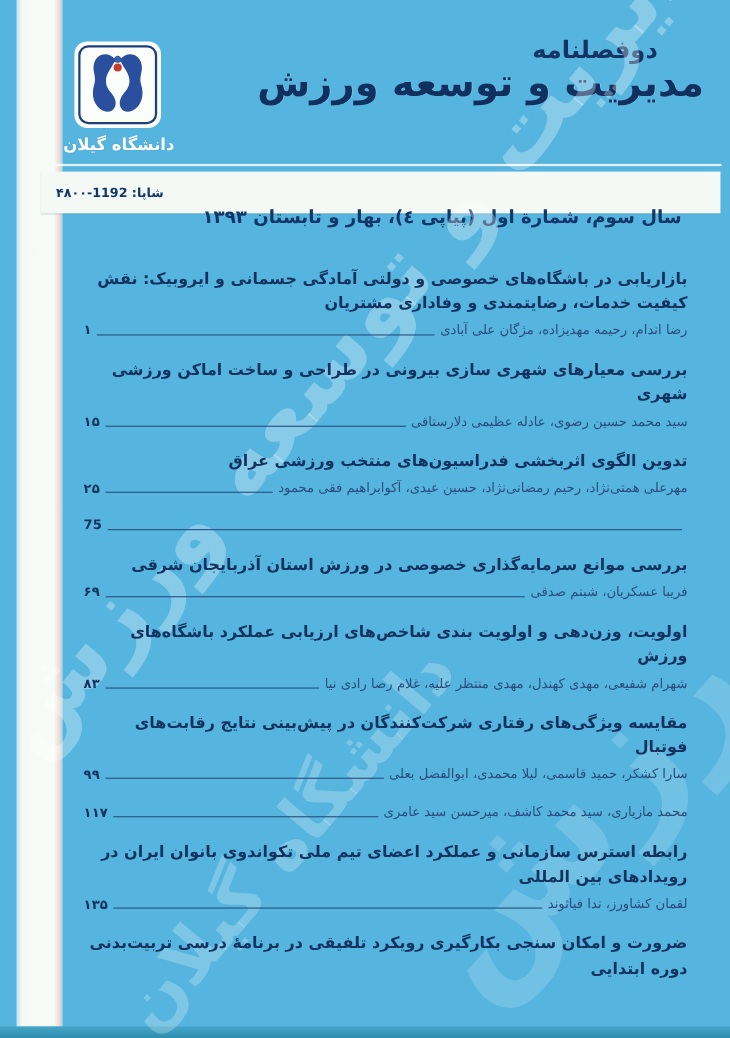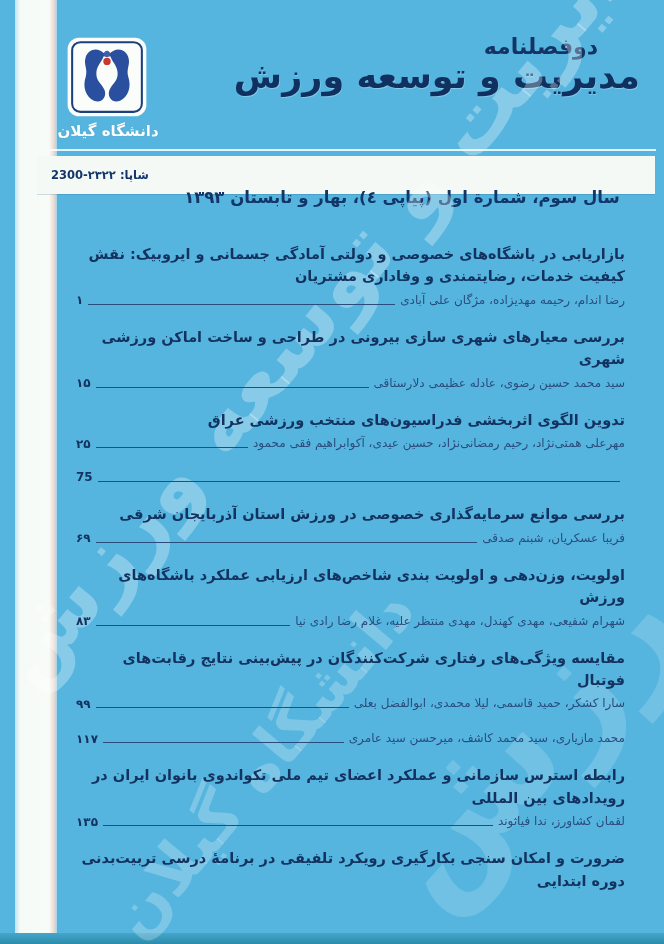--- a/index.html
+++ b/index.html
@@ -111,21 +111,21 @@
     </svg>
   </div>
   <div class="univ-name">دانشگاه گیلان</div>
 
   <div class="type-label">دوفصلنامه</div>
   <div class="main-title">مدیریت و توسعه ورزش</div>
 
   <div class="bar-topline"></div>
   <div class="issue-bar">
     <div class="issue-text">سال سوم، شمارة اول (پیاپی ٤)، بهار و تابستان ۱۳۹۳</div>
-    <div class="issn">شاپا: ۲۳۲۲-2300</div>
+    <div class="issn">شاپا: 1192-۴۸۰۰</div>
   </div>
 
   <div class="toc">
   <div class="toc-entry">
     <div class="toc-title">بازاریابی در باشگاه‌های خصوصی و دولتی آمادگی جسمانی و ایروبیک: نقش کیفیت خدمات، رضایتمندی و وفاداری مشتریان</div>
     <div class="author-row">
       <span class="toc-authors">رضا اندام، رحیمه مهدیزاده، مژگان علی آبادی</span>
       <span class="leader"></span>
       <span class="toc-page">۱</span>
     </div>

